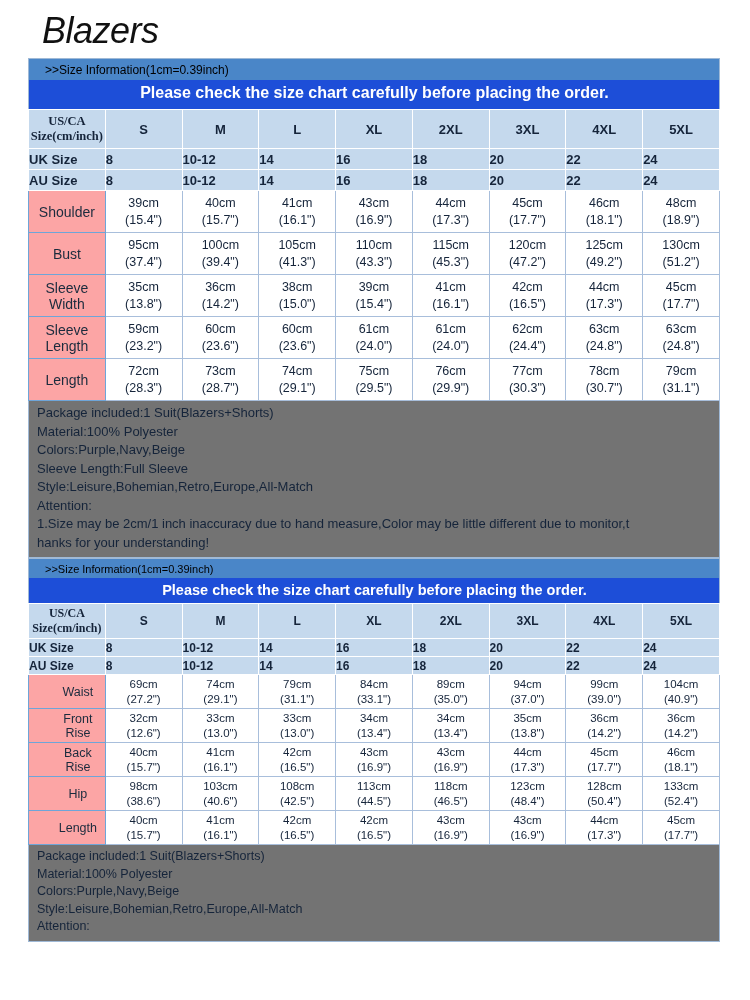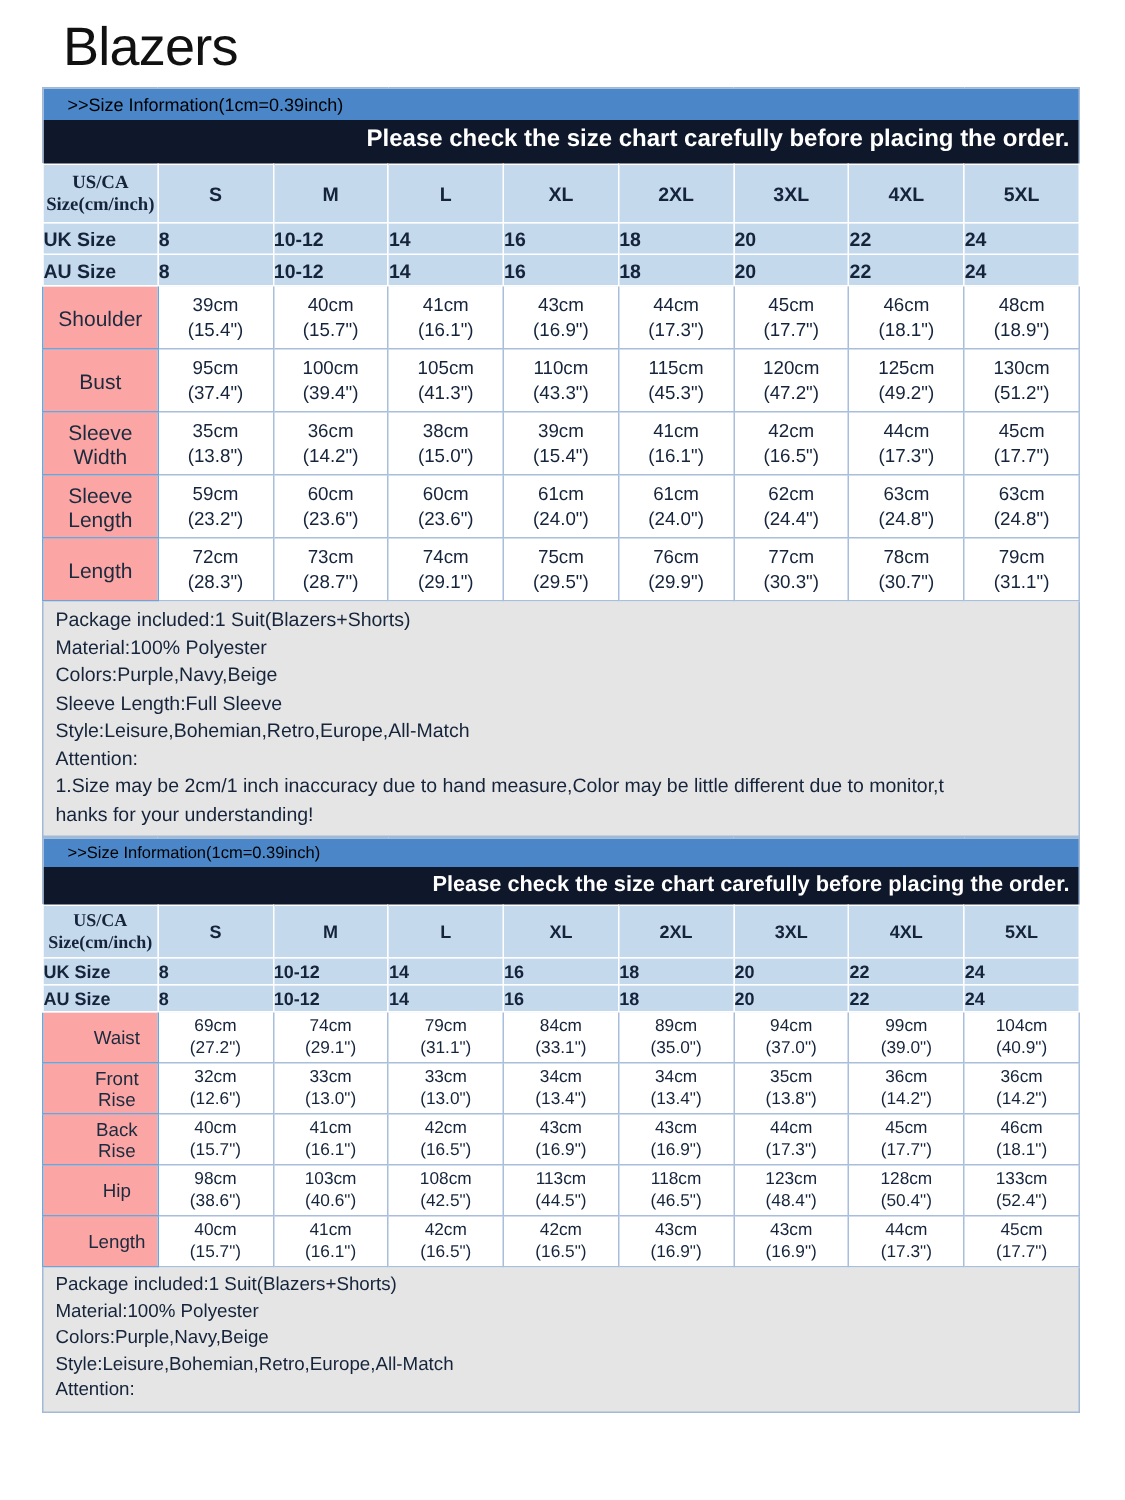--- a/index.html
+++ b/index.html
@@ -18,20 +18,21 @@
     width: 750px;
     height: 1000px;
     position: relative;
     box-sizing: border-box;
     padding: 0 28px;
   }
 
   
   .section-title {
     font-family: "Liberation Sans", sans-serif;
+    font-style: italic;
     font-weight: normal;
     font-size: 36px;
     line-height: 42px;
     color: #111111;
     margin: 0;
     padding: 6px 0 6px 14px;
     letter-spacing: -0.5px;
   }
   #blazers-title-wrap { padding-top: 4px; }
   #shorts-title-wrap  { padding-top: 9px; }
@@ -54,27 +55,27 @@
   .banner-top td {
     background: #4a86c8;
     color: #000000;
     font-size: 12px;
     font-weight: normal;
     padding: 4px 6px 3px 16px;
     border: none;
     text-align: left;
   }
   .banner-main td {
-    background: #0f172a;
+    background: #1d4ed8;
     color: #ffffff;
     font-size: 16px;
     font-weight: bold;
     padding: 4px 6px 7px 7px;
     border: none;
-    text-align: right;
+    text-align: center;
   }
 
   
   .hdr td {
     background: #c5d9ed;
     color: #15243a;
     font-size: 13px;
     font-weight: bold;
     text-align: center;
     vertical-align: middle;
@@ -119,21 +120,21 @@
   }
   .val .cm { display: block; }
   .val .in { display: block; }
 
   
   .notes {
     width: 692px;
     box-sizing: border-box;
     border: 1px solid #9fb9d6;
     border-top: none;
-    background: #e5e5e5;
+    background: #737373;
     padding: 3px 6px 5px 8px;
   }
   .notes p {
     margin: 0;
     font-size: 13px;
     line-height: 18.5px;
     color: #15243a;
     white-space: pre-wrap;
   }
   #shorts-notes p { font-size: 12.5px; line-height: 17.5px; }

